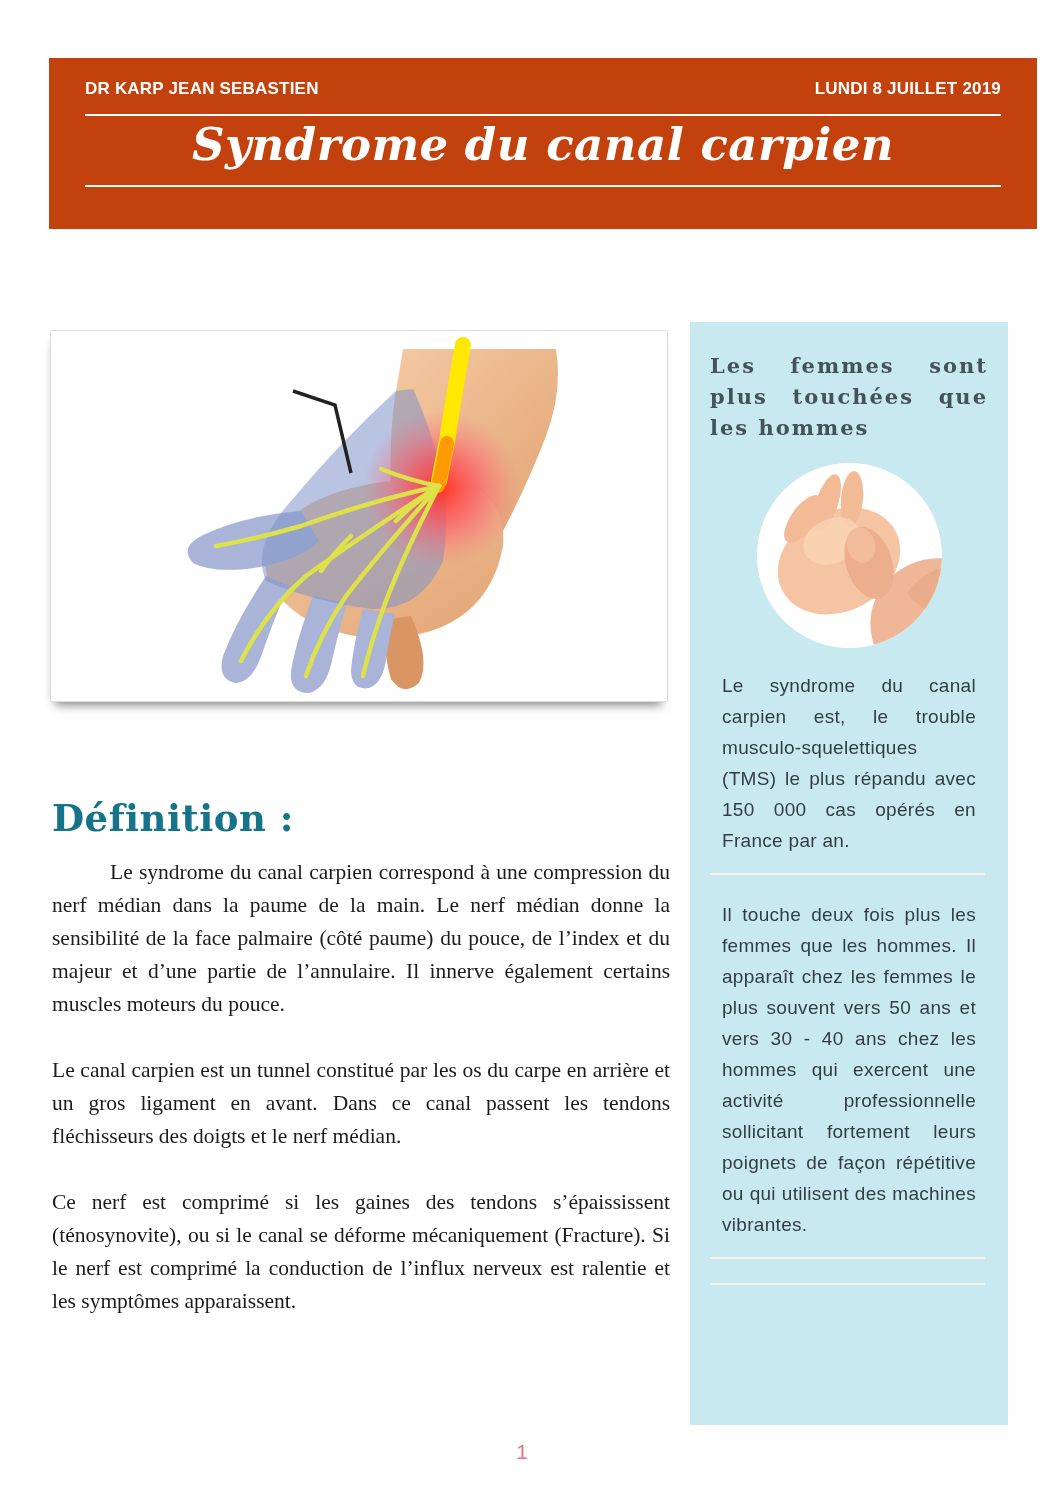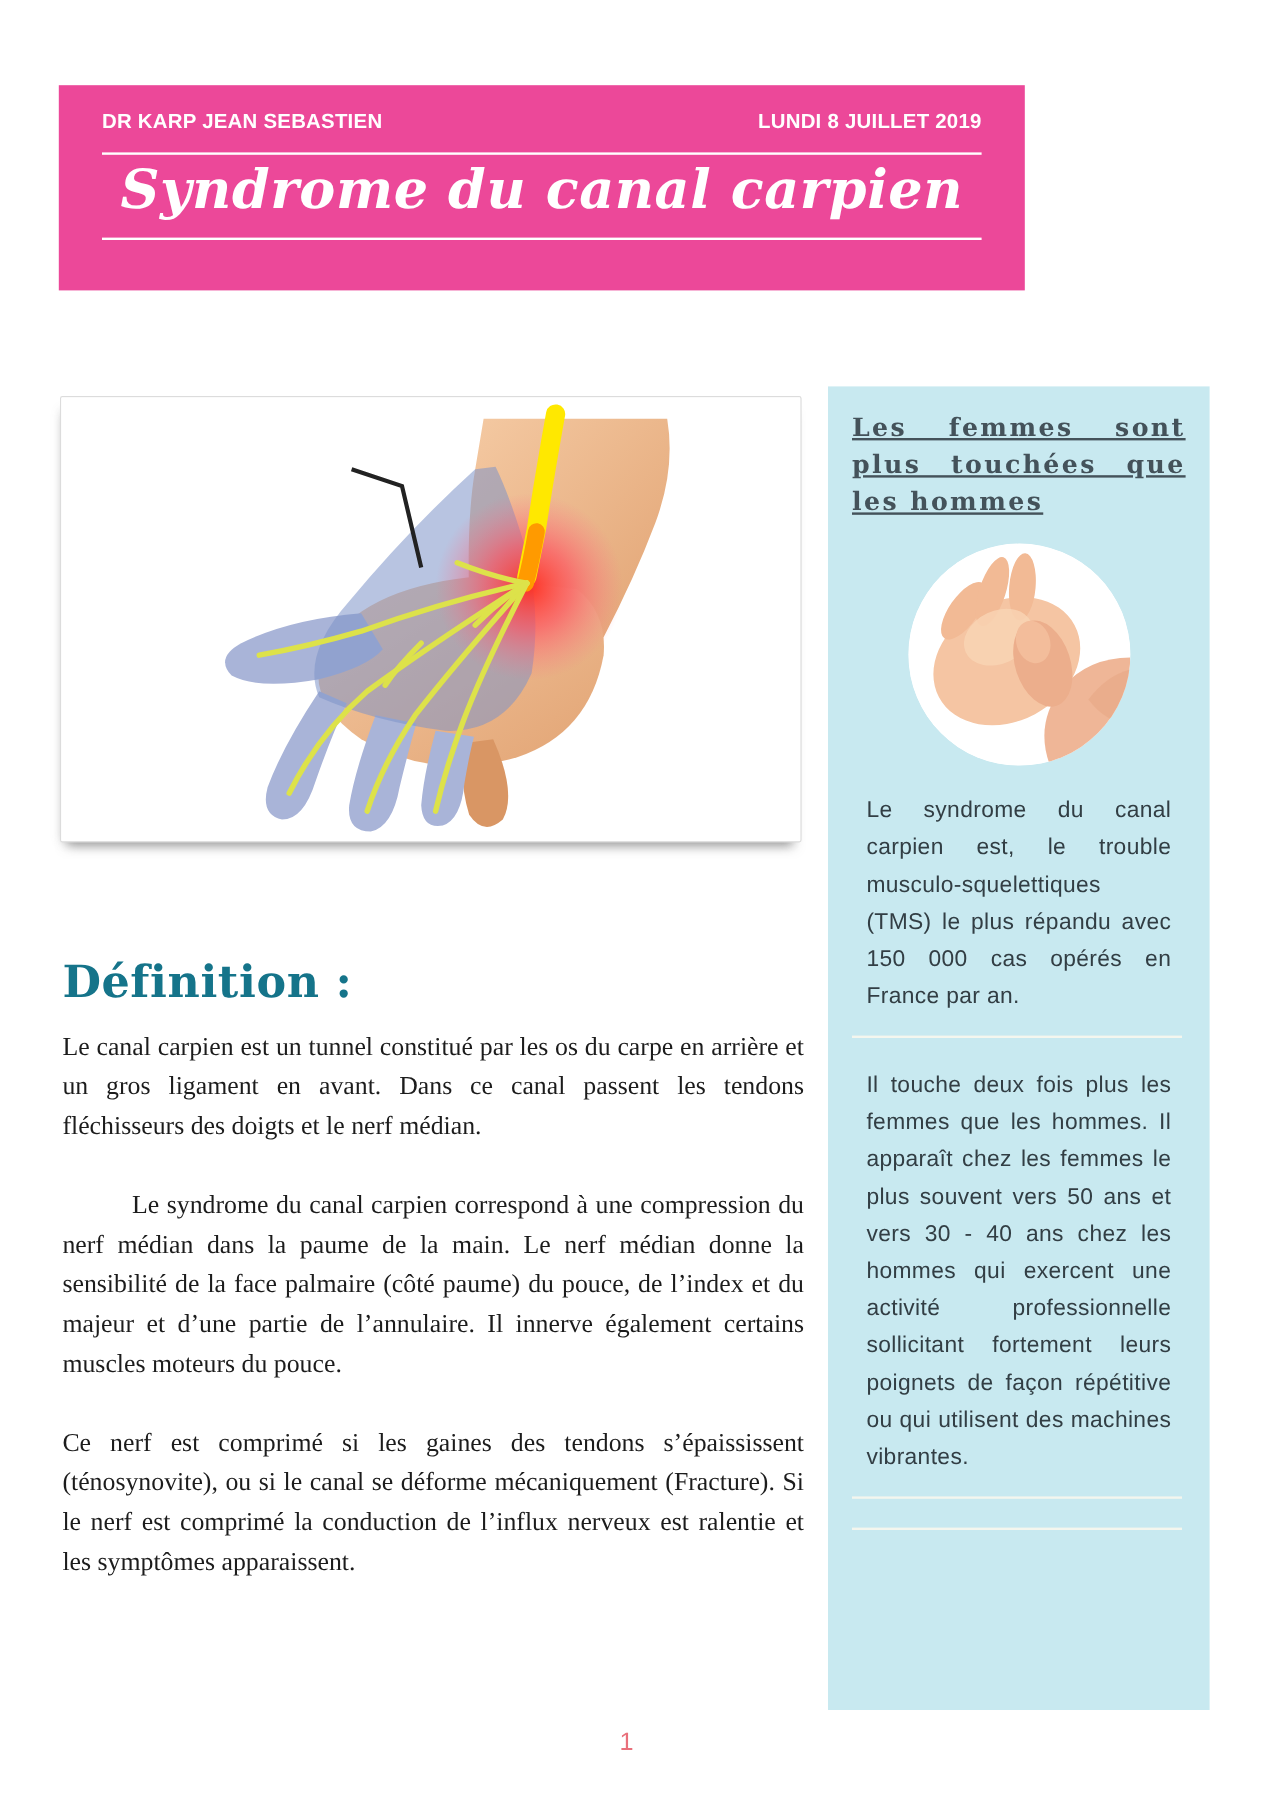--- a/index.html
+++ b/index.html
@@ -2,22 +2,22 @@
 <html lang="fr"><head>
 <meta charset="utf-8">
 <style>
   html,body{margin:0;padding:0;}
   body{
     width:1058px;height:1497px;position:relative;background:#ffffff;
     font-family:"Liberation Serif",serif;overflow:hidden;
   }
   
   .banner{
-    position:absolute;left:49px;top:71px;width:805px;height:171px;
-    background:#ec4899;color:#ffffff;
+    position:absolute;left:49px;top:58px;width:988px;height:171px;
+    background:#c2410c;color:#ffffff;
   }
   .banner-top{
     position:absolute;top:21px;left:36px;right:36px;
     display:flex;justify-content:space-between;
     font-family:"Liberation Sans",sans-serif;font-weight:bold;
     font-size:17px;letter-spacing:.2px;
   }
   .banner-line{position:absolute;left:36px;right:36px;height:2px;background:#ffffff;}
   .line1{top:56px;}
   .line2{top:127px;}
@@ -43,24 +43,23 @@
     margin:0 0 33px 0;font-size:21.5px;line-height:33px;color:#1c1c1c;
     text-align:justify;
   }
   .body-p.indent{text-indent:58px;}
   
   .sidebar{
     position:absolute;left:690px;top:322px;width:318px;height:1103px;
     background:#C8E9F0;box-sizing:border-box;padding:16px 20px;
   }
   .sidebar-heading{
-    margin:2px 0 20px 0;font-family:"DejaVu Serif",serif;font-weight:bold;
+    margin:12px 0 20px 0;font-family:"DejaVu Serif",serif;font-weight:bold;
     font-size:21px;line-height:31px;color:#44525A;letter-spacing:2px;
     text-align:justify;
-    text-decoration:underline;
   }
   .circle-img{
     width:185px;height:185px;border-radius:50%;overflow:hidden;
     margin:0 auto 22px auto;background:#ffffff;
   }
   .sidebar-p{
     margin:12px;font-family:"Liberation Sans",sans-serif;font-size:19px;
     line-height:31px;color:#323E44;text-align:justify;letter-spacing:.3px;
   }
   .sidebar-rule{
@@ -130,22 +129,22 @@
       <path d="M 388 155 Q 365 170 345 190"></path>
       <path d="M 300 205 Q 280 225 270 240"></path>
     </g>
 
     <path d="M 242 60 L 284 74 L 300 142" fill="none" stroke="#222222" stroke-width="3.5"></path>
   </svg>
 </figure>
 
 <main class="main-col">
   <h2 class="definition-heading">Définition :</h2>
+  <p class="body-p indent">Le syndrome du canal carpien correspond à une compression du nerf médian dans la paume de la main. Le nerf médian donne la sensibilité de la face palmaire (côté paume) du pouce, de l’index et du majeur et d’une partie de l’annulaire. Il innerve également certains muscles moteurs du pouce.</p>
   <p class="body-p">Le canal carpien est un tunnel constitué par les os du carpe en arrière et un gros ligament en avant. Dans ce canal passent les tendons fléchisseurs des doigts et le nerf médian.</p>
-  <p class="body-p indent">Le syndrome du canal carpien correspond à une compression du nerf médian dans la paume de la main. Le nerf médian donne la sensibilité de la face palmaire (côté paume) du pouce, de l’index et du majeur et d’une partie de l’annulaire. Il innerve également certains muscles moteurs du pouce.</p>
   <p class="body-p">Ce nerf est comprimé si les gaines des tendons s’épaississent (ténosynovite), ou si le canal se déforme mécaniquement (Fracture). Si le nerf est comprimé la conduction de l’influx nerveux est ralentie et les symptômes apparaissent.</p>
 </main>
 
 <aside class="sidebar">
   <h3 class="sidebar-heading">Les femmes sont plus touchées que les hommes</h3>
 
   <div class="circle-img">
     <svg width="185" height="185" viewBox="0 0 185 185" xmlns="http://www.w3.org/2000/svg">
       <circle cx="92.5" cy="92.5" r="92.5" fill="#ffffff"></circle>
 

